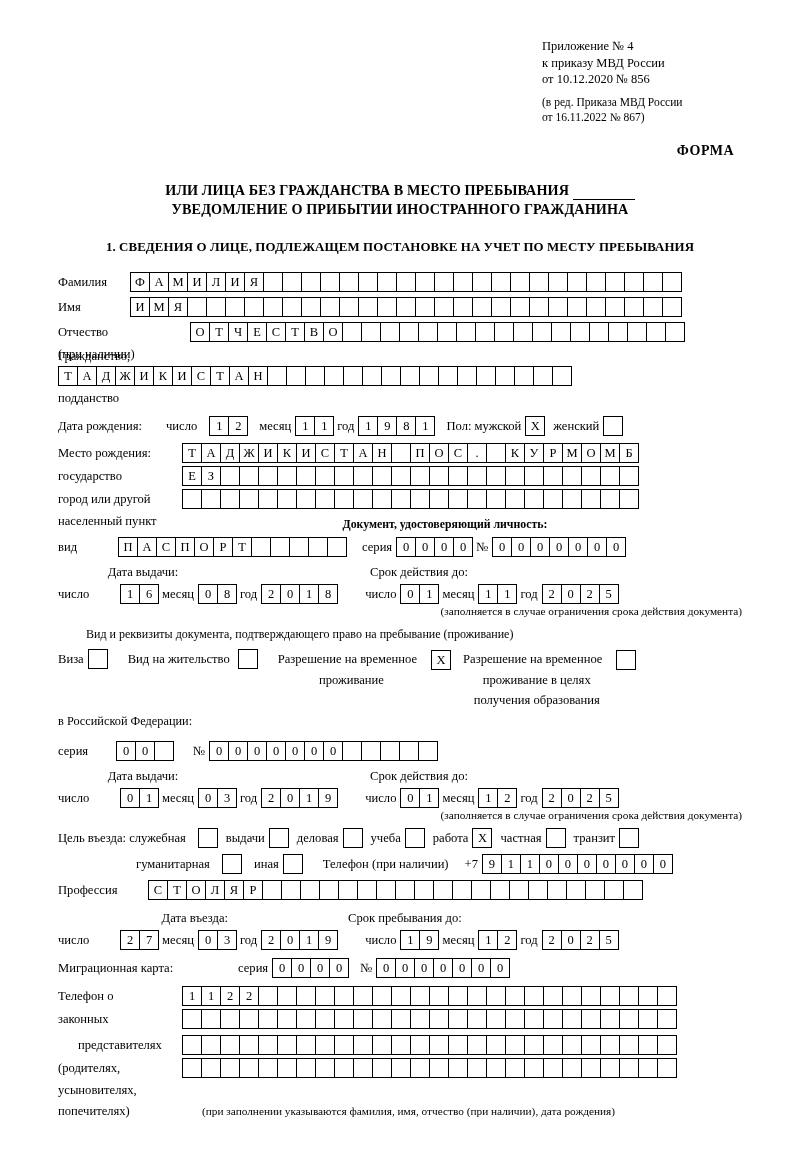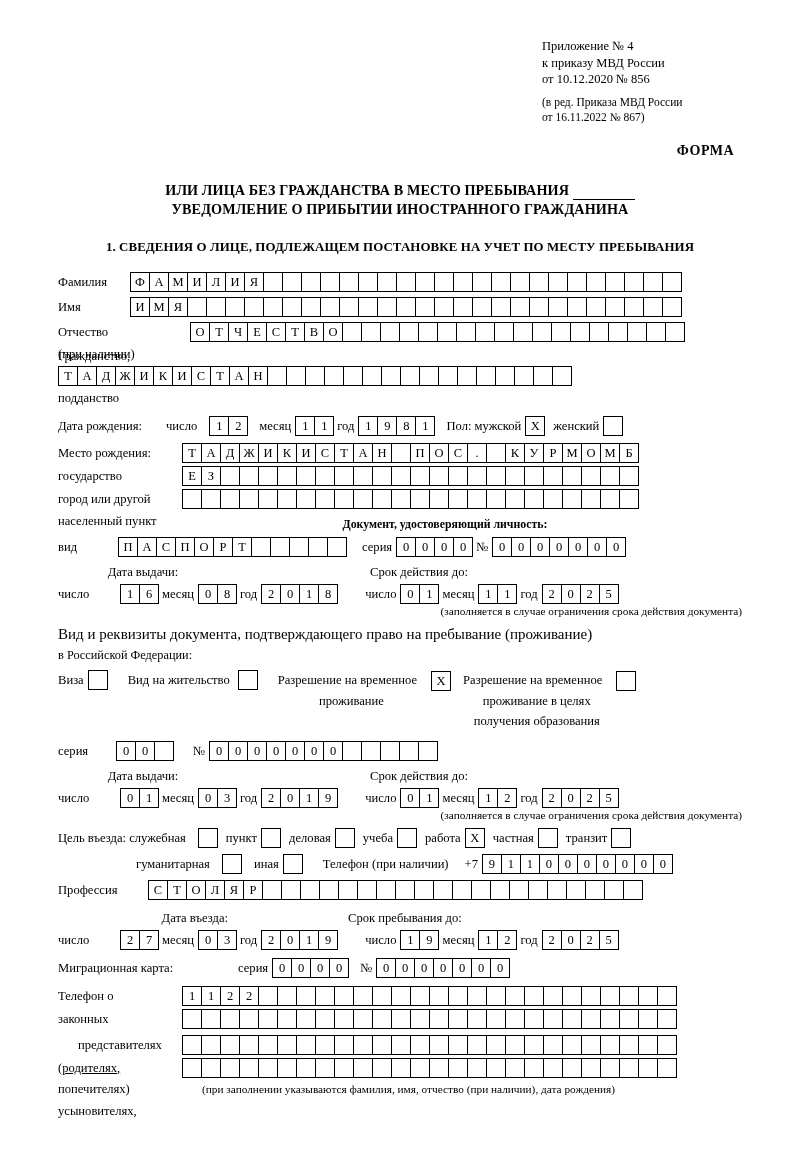--- a/index.html
+++ b/index.html
@@ -486,26 +486,22 @@
         <div class="c">2</div>
         <div class="c">5</div>
       </div>
   </div>
 
   <div class="row" style="margin-top:1px;justify-content:flex-end;">
     <div class="note">(заполняется в случае ограничения срока действия документа)</div>
   </div>
 
   <div class="row" style="margin-top:7px;">
-    <div class="lbl" style="font-size:15px;">Вид и реквизиты документа, подтверждающего право на пребывание (проживание)</div>
-  </div>
-  <div class="row" style="margin-top:1px;">
-    <div class="lbl" style="font-size:12.3px;">в Российской Федерации:</div>
-  </div>
-
+    <div class="lbl" style="font-size:12px;margin-left:28px;">Вид и реквизиты документа, подтверждающего право на пребывание (проживание)</div>
+  </div>
   <div class="row" style="margin-top:5px;align-items:flex-start;">
     <div class="lbl">Виза</div>
     <div class="sp4"></div>
     <div class="box"></div>
     <div class="sp20"></div>
     <div class="lbl">Вид на жительство</div>
     <div class="sp8" style="width:8px;"></div>
     <div class="box"></div>
     <div class="sp20"></div>
     <div style="text-align:center;">
@@ -519,20 +515,24 @@
       <div>
         <span class="lbl">Разрешение на временное</span>
         <span class="sp8" style="display:inline-block;width:6px;"></span>
         <span class="box"></span>
       </div>
       <div class="lbl" style="margin-right:26px;">проживание в целях</div>
       <div class="lbl" style="margin-right:26px;">получения образования</div>
     </div>
   </div>
 
+  <div class="row" style="margin-top:1px;">
+    <div class="lbl" style="font-size:12.3px;">в Российской Федерации:</div>
+  </div>
+
   <div class="row" style="margin-top:10px;align-items:center;">
     <div class="lbl" style="width:58px;">серия</div>
     <div class="cells" id="pm-series">
         <div class="c">0</div>
         <div class="c">0</div>
         <div class="c"></div>
       </div>
     <div class="sp20"></div>
     <div class="lbl">№</div>
     <div class="sp4"></div>
@@ -607,21 +607,21 @@
 
   <div class="row" style="margin-top:1px;justify-content:flex-end;">
     <div class="note">(заполняется в случае ограничения срока действия документа)</div>
   </div>
 
   <div class="row" style="margin-top:7px;align-items:center;">
     <div class="lbl">Цель въезда: служебная</div>
     <div class="sp12"></div>
     <div class="box"></div>
     <div class="sp8" style="width:8px;"></div>
-    <div class="lbl">пункт</div>
+    <div class="lbl">выдачи</div>
     <div class="sp4"></div>
     <div class="box"></div>
     <div class="sp8" style="width:8px;"></div>
     <div class="lbl">деловая</div>
     <div class="sp4"></div>
     <div class="box"></div>
     <div class="sp8" style="width:8px;"></div>
     <div class="lbl">учеба</div>
     <div class="sp4"></div>
     <div class="box"></div>
@@ -862,21 +862,21 @@
         <div class="c"></div>
         <div class="c"></div>
         <div class="c"></div>
         <div class="c"></div>
         <div class="c"></div>
         <div class="c"></div>
         <div class="c"></div>
       </div>
   </div>
   <div class="row" style="margin-top:3px;">
-    <div class="lbl" style="width:124px;text-decoration:underline;">(родителях,</div>
+    <div class="lbl" style="width:124px;">(родителях,</div>
     <div class="cells" id="rep-row4">
         <div class="c"></div>
         <div class="c"></div>
         <div class="c"></div>
         <div class="c"></div>
         <div class="c"></div>
         <div class="c"></div>
         <div class="c"></div>
         <div class="c"></div>
         <div class="c"></div>
@@ -891,22 +891,22 @@
         <div class="c"></div>
         <div class="c"></div>
         <div class="c"></div>
         <div class="c"></div>
         <div class="c"></div>
         <div class="c"></div>
         <div class="c"></div>
         <div class="c"></div>
         <div class="c"></div>
       </div>
+  </div>
+  <div class="row" style="margin-top:2px;">
+    <div class="lbl" style="width:124px;">усыновителях,</div>
   </div>
   <div class="row" style="margin-top:1px;align-items:center;">
     <div class="lbl" style="width:124px;">попечителях)</div>
     <div class="note" style="padding-left:20px;">(при заполнении указываются фамилия, имя, отчество (при наличии), дата рождения)</div>
   </div>
-  <div class="row" style="margin-top:2px;">
-    <div class="lbl" style="width:124px;">усыновителях,</div>
-  </div>
 
 </div>
 
 </body></html>

